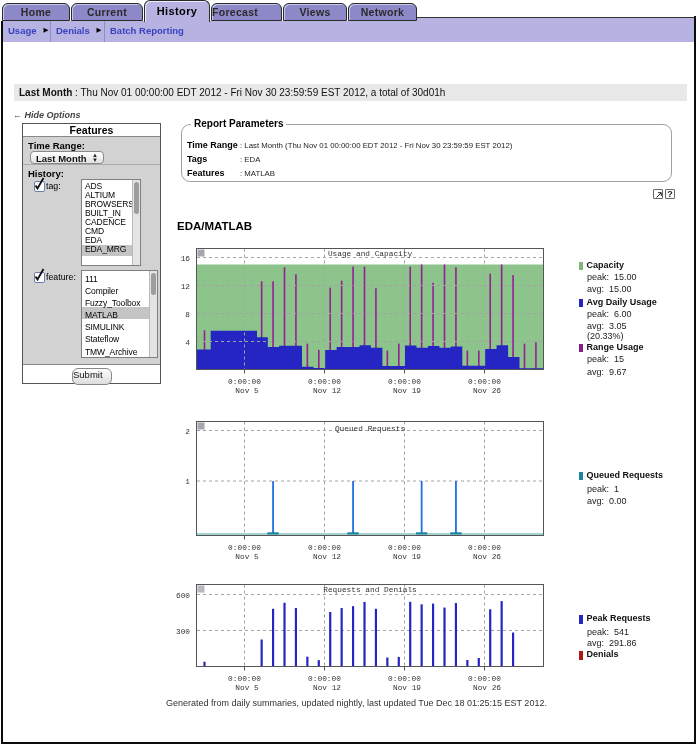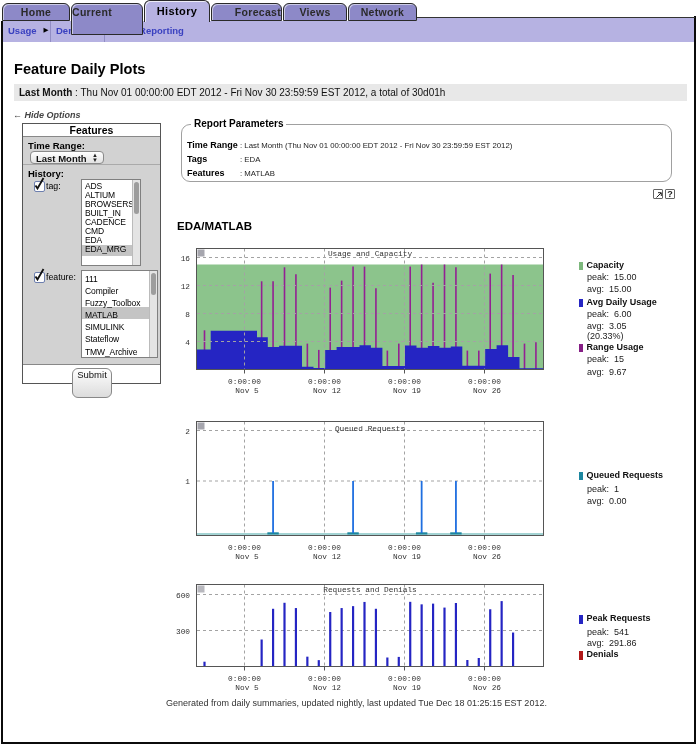--- a/index.html
+++ b/index.html
@@ -16,27 +16,26 @@
 
   <div style="position:absolute;left:3px;top:21px;width:691px;height:21px;background:#b6b2e2"></div>
   <div style="position:absolute;left:50px;top:21px;width:1px;height:21px;background:#918dc4"></div>
   <div style="position:absolute;left:104px;top:21px;width:1px;height:21px;background:#918dc4"></div>
   <div style="position:absolute;left:8px;top:24.5px;font-size:9.5px;font-weight:bold;color:#3a41c0">Usage</div>
   <div style="position:absolute;left:43.5px;top:26px;font-size:6.5px;color:#000">▶</div>
   <div style="position:absolute;left:56px;top:24.5px;font-size:9.5px;font-weight:bold;color:#3a41c0">Denials</div>
   <div style="position:absolute;left:96.5px;top:26px;font-size:6.5px;color:#000">▶</div>
   <div style="position:absolute;left:110px;top:24.5px;font-size:9.5px;font-weight:bold;color:#3a41c0">Batch Reporting</div>
   <div style="position:absolute;left:2px;top:3px;width:68px;height:18px;background:#8d89c8;border:1px solid #2a2a2a;border-radius:6px 6px 0 0;box-sizing:border-box;box-shadow:inset 1px 1px 0 rgba(255,255,255,0.55);z-index:4;font-weight:bold;font-size:10.5px;letter-spacing:0.3px;color:#2a2a2a;text-align:center;line-height:17px">Home</div>
-    <div style="position:absolute;left:71px;top:3px;width:72px;height:32px;background:#8d89c8;border:1px solid #2a2a2a;border-radius:6px 6px 0 0;box-sizing:border-box;box-shadow:inset 1px 1px 0 rgba(255,255,255,0.55);z-index:4;font-weight:bold;font-size:10.5px;letter-spacing:0.3px;color:#2a2a2a;line-height:17px">Current</div>
+    <div style="position:absolute;left:71px;top:3px;width:72px;height:18px;background:#8d89c8;border:1px solid #2a2a2a;border-radius:6px 6px 0 0;box-sizing:border-box;box-shadow:inset 1px 1px 0 rgba(255,255,255,0.55);z-index:4;font-weight:bold;font-size:10.5px;letter-spacing:0.3px;color:#2a2a2a;text-align:center;line-height:17px">Current</div>
     <div style="position:absolute;left:144px;top:0px;width:66px;height:22px;background:#b6b2e2;border:1px solid #2a2a2a;border-bottom:none;border-radius:6px 6px 0 0;box-sizing:border-box;box-shadow:inset 1px 1px 0 rgba(255,255,255,0.75);z-index:6;font-weight:bold;font-size:11px;letter-spacing:0.4px;color:#000;text-align:center;line-height:21px">History</div>
-    <div style="position:absolute;left:211px;top:3px;width:71px;height:18px;background:#8d89c8;border:1px solid #2a2a2a;border-radius:6px 6px 0 0;box-sizing:border-box;box-shadow:inset 1px 1px 0 rgba(255,255,255,0.55);z-index:4;font-weight:bold;font-size:10.5px;letter-spacing:0.3px;color:#2a2a2a;text-align:right;line-height:17px">Forecast</div>
+    <div style="position:absolute;left:211px;top:3px;width:71px;height:18px;background:#8d89c8;border:1px solid #2a2a2a;border-radius:6px 6px 0 0;box-sizing:border-box;box-shadow:inset 1px 1px 0 rgba(255,255,255,0.55);z-index:4;font-weight:bold;font-size:10.5px;letter-spacing:0.3px;color:#2a2a2a;text-align:left;line-height:17px">Forecast</div>
     <div style="position:absolute;left:283px;top:3px;width:64px;height:18px;background:#8d89c8;border:1px solid #2a2a2a;border-radius:6px 6px 0 0;box-sizing:border-box;box-shadow:inset 1px 1px 0 rgba(255,255,255,0.55);z-index:4;font-weight:bold;font-size:10.5px;letter-spacing:0.3px;color:#2a2a2a;text-align:center;line-height:17px">Views</div>
     <div style="position:absolute;left:348px;top:3px;width:69px;height:18px;background:#8d89c8;border:1px solid #2a2a2a;border-radius:6px 6px 0 0;box-sizing:border-box;box-shadow:inset 1px 1px 0 rgba(255,255,255,0.55);z-index:4;font-weight:bold;font-size:10.5px;letter-spacing:0.3px;color:#2a2a2a;text-align:center;line-height:17px">Network</div>
 
-  <div style="position:absolute;left:14px;top:61px;font-size:14.6px;font-weight:bold;color:#000">Feature Daily Plots</div>
   <div style="position:absolute;left:14px;top:84px;width:673px;height:17px;background:#e8e8e8"></div>
   <div style="position:absolute;left:19px;top:86.5px;font-size:10px;color:#111;white-space:nowrap"><span class="b">Last Month</span> : Thu Nov 01 00:00:00 EDT 2012 - Fri Nov 30 23:59:59 EST 2012, a total of 30d01h</div>
   <div style="position:absolute;left:13px;top:110px;font-size:9px;font-style:italic;font-weight:bold;color:#444">← Hide Options</div>
 
   <div style="position:absolute;left:22px;top:123px;width:139px;height:261px;background:#fff;border:1px solid #555;box-sizing:border-box"></div>
   <div style="position:absolute;left:23px;top:137px;width:137px;height:228px;background:#d2d2d2"></div>
   <div style="position:absolute;left:23px;top:136px;width:137px;height:1px;background:#888"></div>
   <div style="position:absolute;left:23px;top:364px;width:137px;height:1px;background:#888"></div>
   <div style="position:absolute;left:22px;top:124px;width:139px;height:12px;text-align:center;font-size:10.5px;font-weight:bold;color:#000">Features</div>
   <div style="position:absolute;left:28px;top:139.5px;font-size:9.5px;font-weight:bold;color:#000">Time Range:</div>
@@ -66,21 +65,21 @@
     </svg>
   <div style="position:absolute;left:46px;top:272px;font-size:8.8px;color:#000">feature:</div>
 
   <div style="position:absolute;left:81px;top:270px;width:77px;height:88px;background:#fff;border:1px solid #808080;box-sizing:border-box;overflow:hidden">
     <div style="position:absolute;left:0;top:36px;width:68px;height:12px;background:#c4c4c4"></div>
     <div style="position:absolute;left:3px;top:2px;font-size:8.5px;letter-spacing:-0.1px;color:#000;line-height:12.1px">111<br>Compiler<br>Fuzzy_Toolbox<br>MATLAB<br>SIMULINK<br>Stateflow<br>TMW_Archive</div>
     <div style="position:absolute;right:0;top:0;width:7px;height:100%;background:#e4e4e4;border-left:1px solid #bbb"></div>
     <div style="position:absolute;right:1px;top:2px;width:5px;height:22px;background:#9d9d9d;border-radius:3px"></div>
   </div>
 
-  <div style="position:absolute;left:72px;top:368px;width:40px;height:30px;background:linear-gradient(#fefefe,#dcdcdc);border:1px solid #888;border-radius:6px;box-sizing:border-box;text-align:center;font-size:9.5px;color:#111;line-height:12px">Submit</div>
+  <div style="position:absolute;left:72px;top:368px;width:40px;height:17px;background:linear-gradient(#fefefe,#dcdcdc);border:1px solid #888;border-radius:6px;box-sizing:border-box;font-size:9.5px;color:#111;line-height:12px">Submit</div>
 
   <div style="position:absolute;left:181px;top:123.5px;width:491px;height:58.5px;border:1px solid #a0a0a0;border-radius:9px;box-sizing:border-box"></div>
   <div style="position:absolute;left:191px;top:117.5px;background:#fff;padding:0 3px;font-size:10px;font-weight:bold;color:#000">Report Parameters</div>
   <div style="position:absolute;left:187px;top:139.5px;font-size:9px;font-weight:bold;color:#000">Time Range</div>
   <div style="position:absolute;left:187px;top:153.5px;font-size:9px;font-weight:bold;color:#000">Tags</div>
   <div style="position:absolute;left:187px;top:167.5px;font-size:9px;font-weight:bold;color:#000">Features</div>
   <div style="position:absolute;left:240px;top:140.5px;font-size:7.8px;color:#222;white-space:nowrap">: Last Month (Thu Nov 01 00:00:00 EDT 2012 - Fri Nov 30 23:59:59 EST 2012)</div>
   <div style="position:absolute;left:240px;top:154.5px;font-size:7.8px;color:#222">: EDA</div>
   <div style="position:absolute;left:240px;top:168.5px;font-size:7.8px;color:#222">: MATLAB</div>
 

